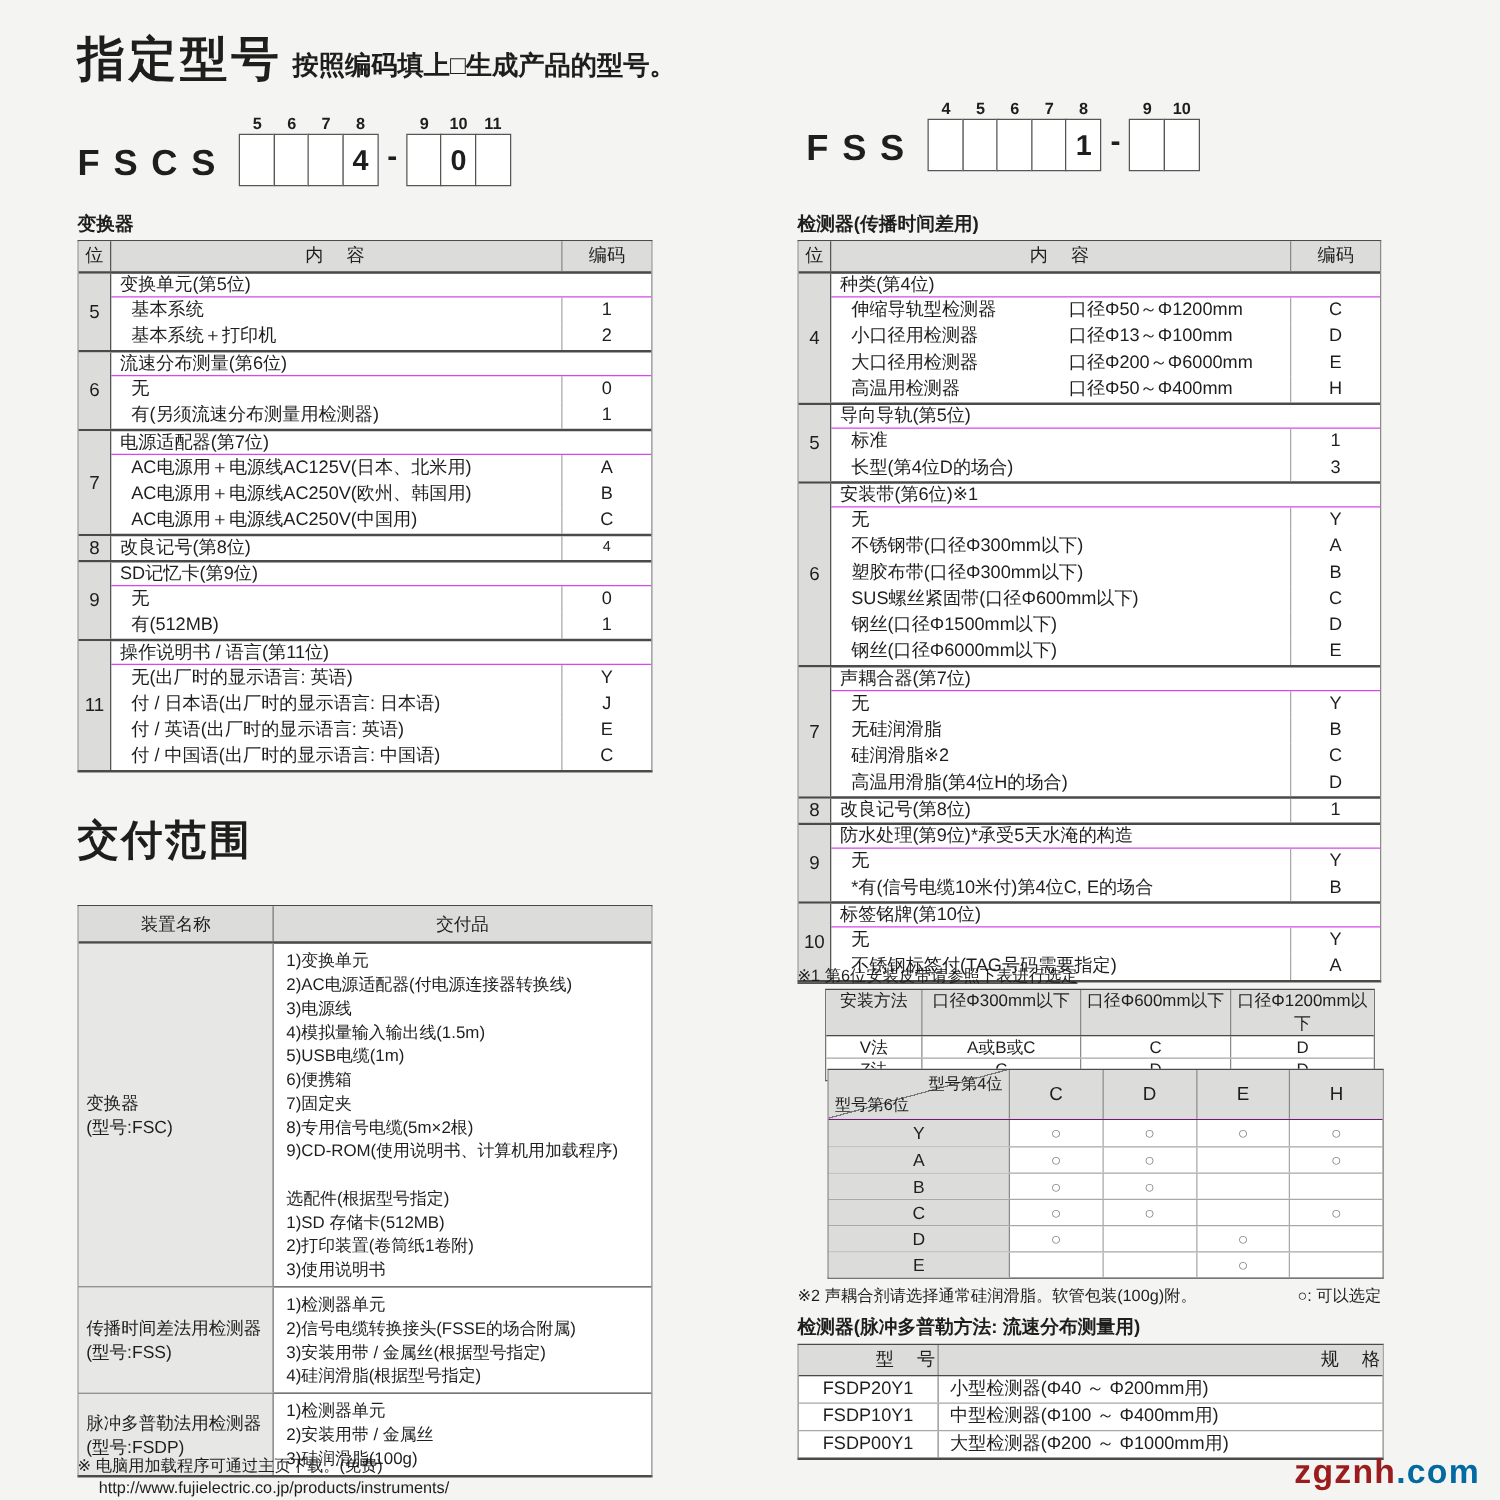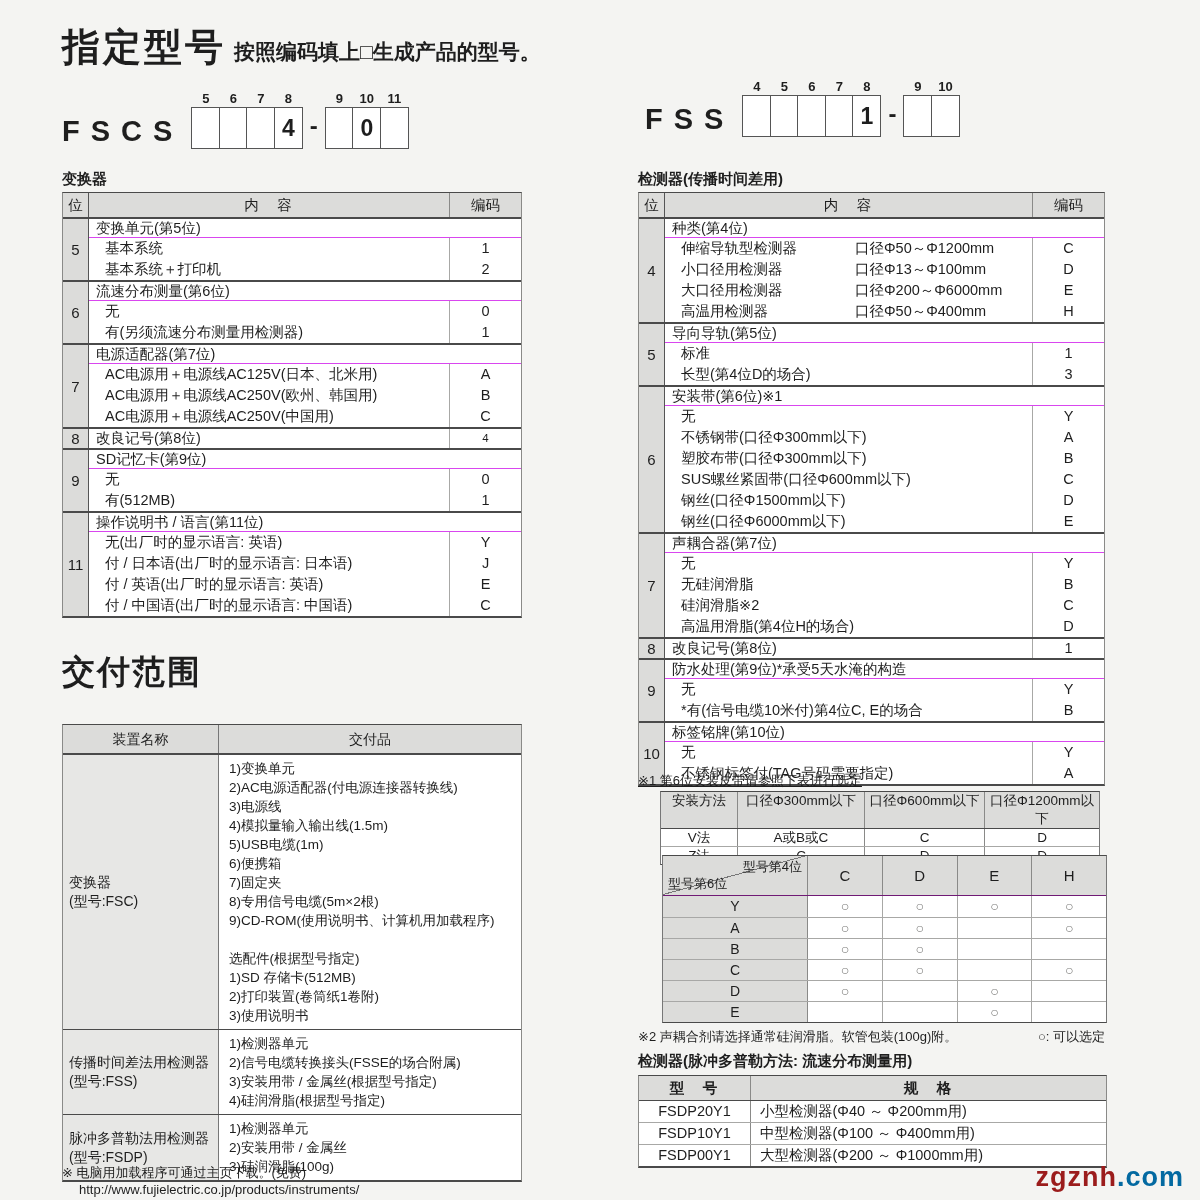--- a/index.html
+++ b/index.html
@@ -89,21 +89,21 @@
   .mx-row { display:flex; height:21px; line-height:20px; }
   .mx-row + .mx-row { border-top:1px solid #a8a8a6; }
   .mx-rlabel { width:145px; background:#dcdcda; text-align:center; border-right:1px solid #8a8a88; }
   .mx-cell { flex:1; text-align:center; color:#7d7d7b; font-size:14px; }
   .mx-cell + .mx-cell { border-left:1px solid #a8a8a6; }
 
   .note2-row { display:flex; justify-content:space-between; font-size:13px; }
 
   
   .dp-table { background:#fff; border:1px solid #8a8a88; border-top:1.5px solid #4a4a4a; border-bottom:2px solid #4a4a4a; font-size:14.5px; }
-  .dp-head { display:flex; background:#dcdcda; line-height:24px; text-align:center; border-bottom:1.5px solid #4a4a4a; letter-spacing:2px;font-weight:bold; }
+  .dp-head { display:flex; background:#dcdcda; line-height:24px; text-align:right; border-bottom:1.5px solid #4a4a4a; letter-spacing:2px; }
   .dp-head .dpm { width:112px; border-right:1px solid #8a8a88; }
   .dp-head .dps { flex:1; }
   .dp-row { display:flex; line-height:21px; }
   .dp-row + .dp-row { border-top:1px solid #a8a8a6; }
   .dp-row .m { width:112px; text-align:center; border-right:1px solid #8a8a88; }
   .dp-row .s { flex:1; padding-left:9px; }
 
   .footnote { font-size:13px; line-height:17px; }
   .footnote .url { padding-left:17px; }
   .watermark { font-size:27px; font-weight:bold; letter-spacing:1px; }

